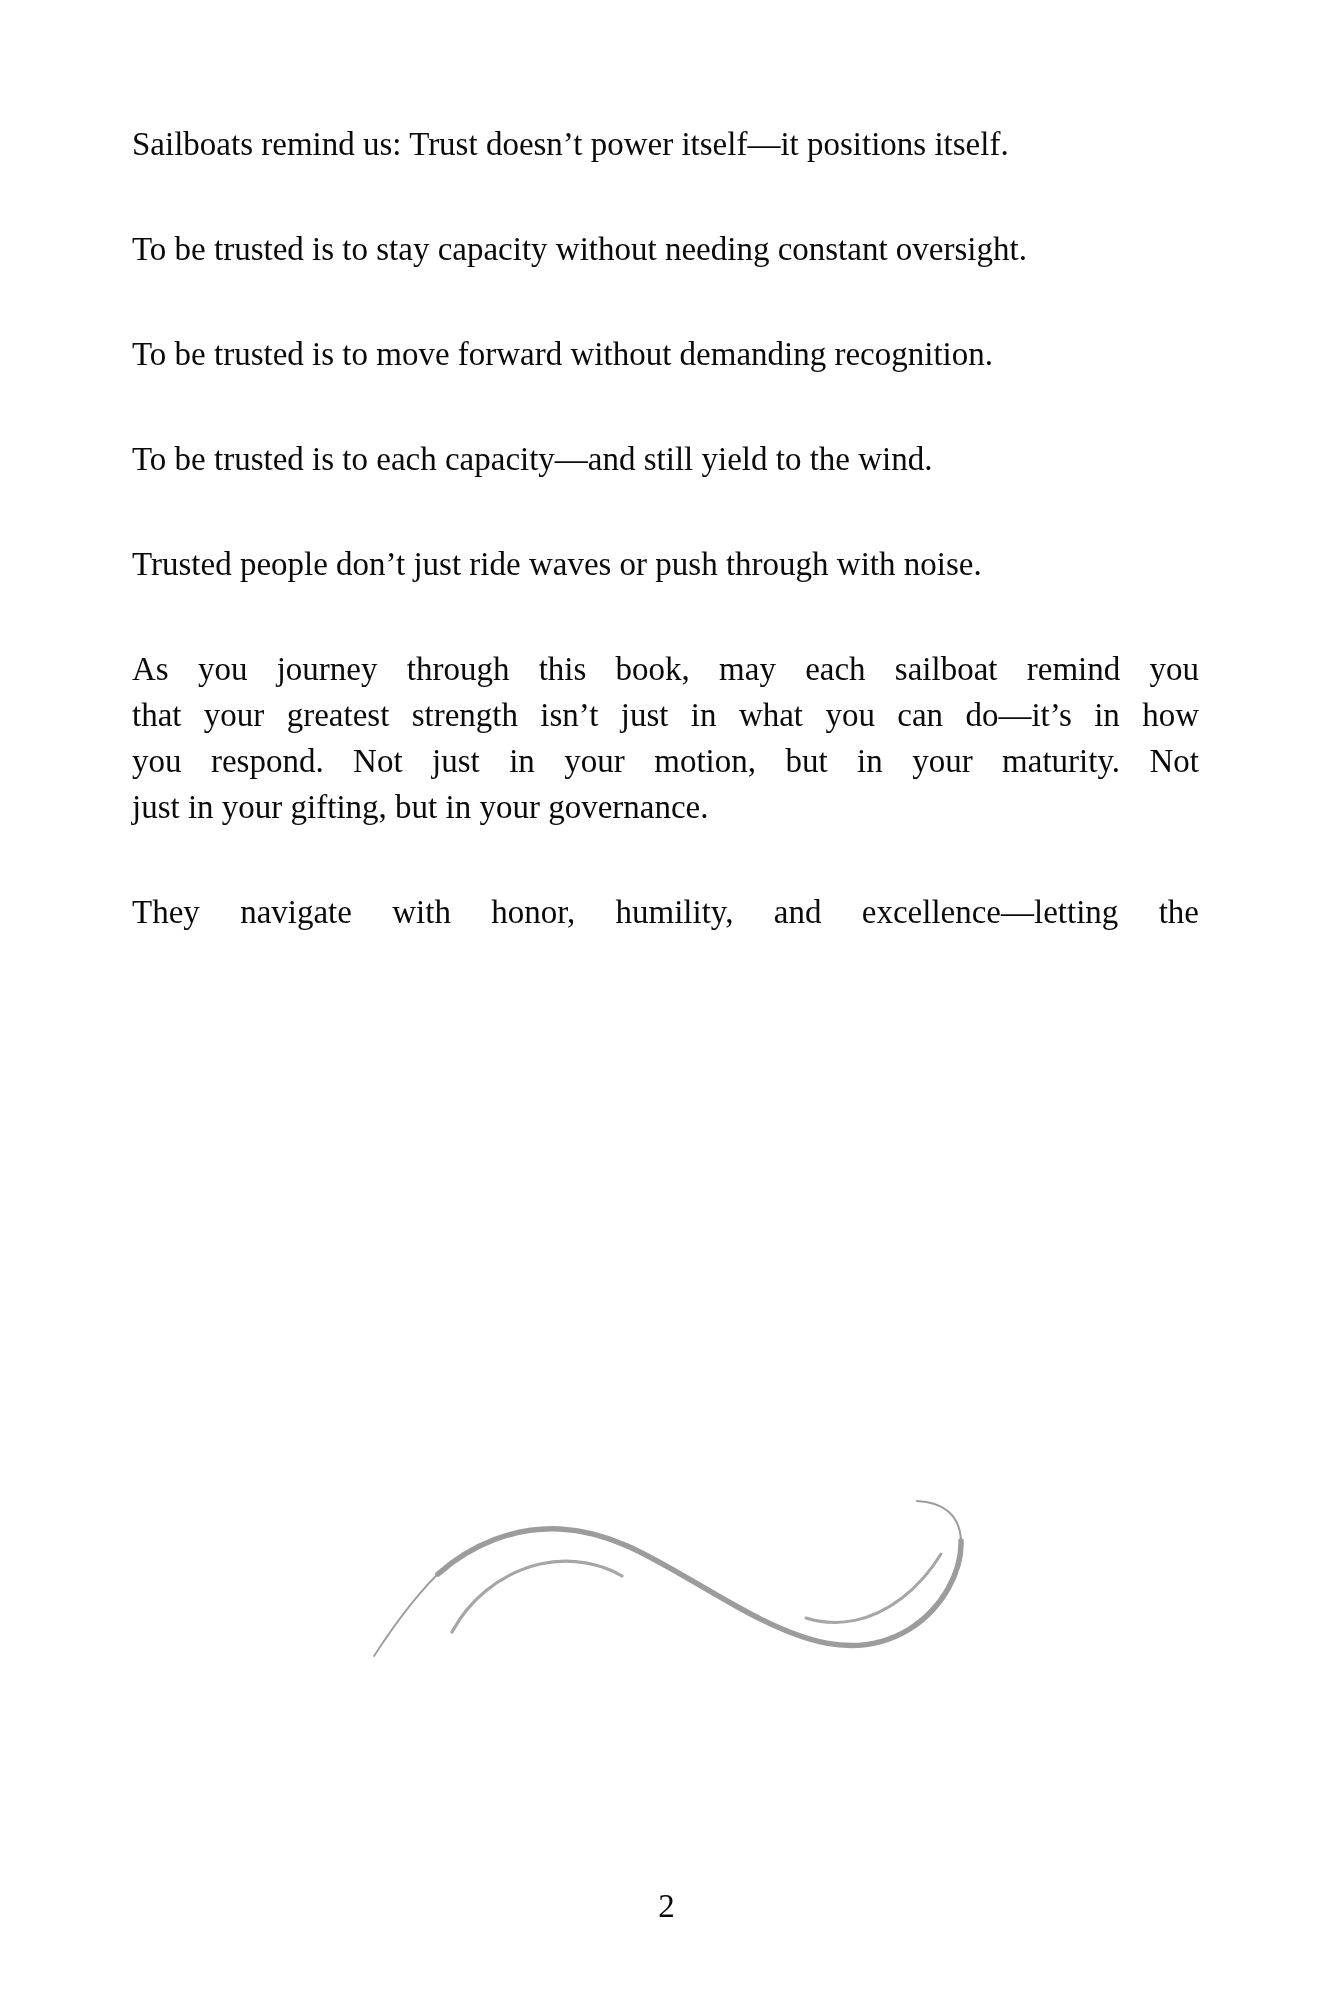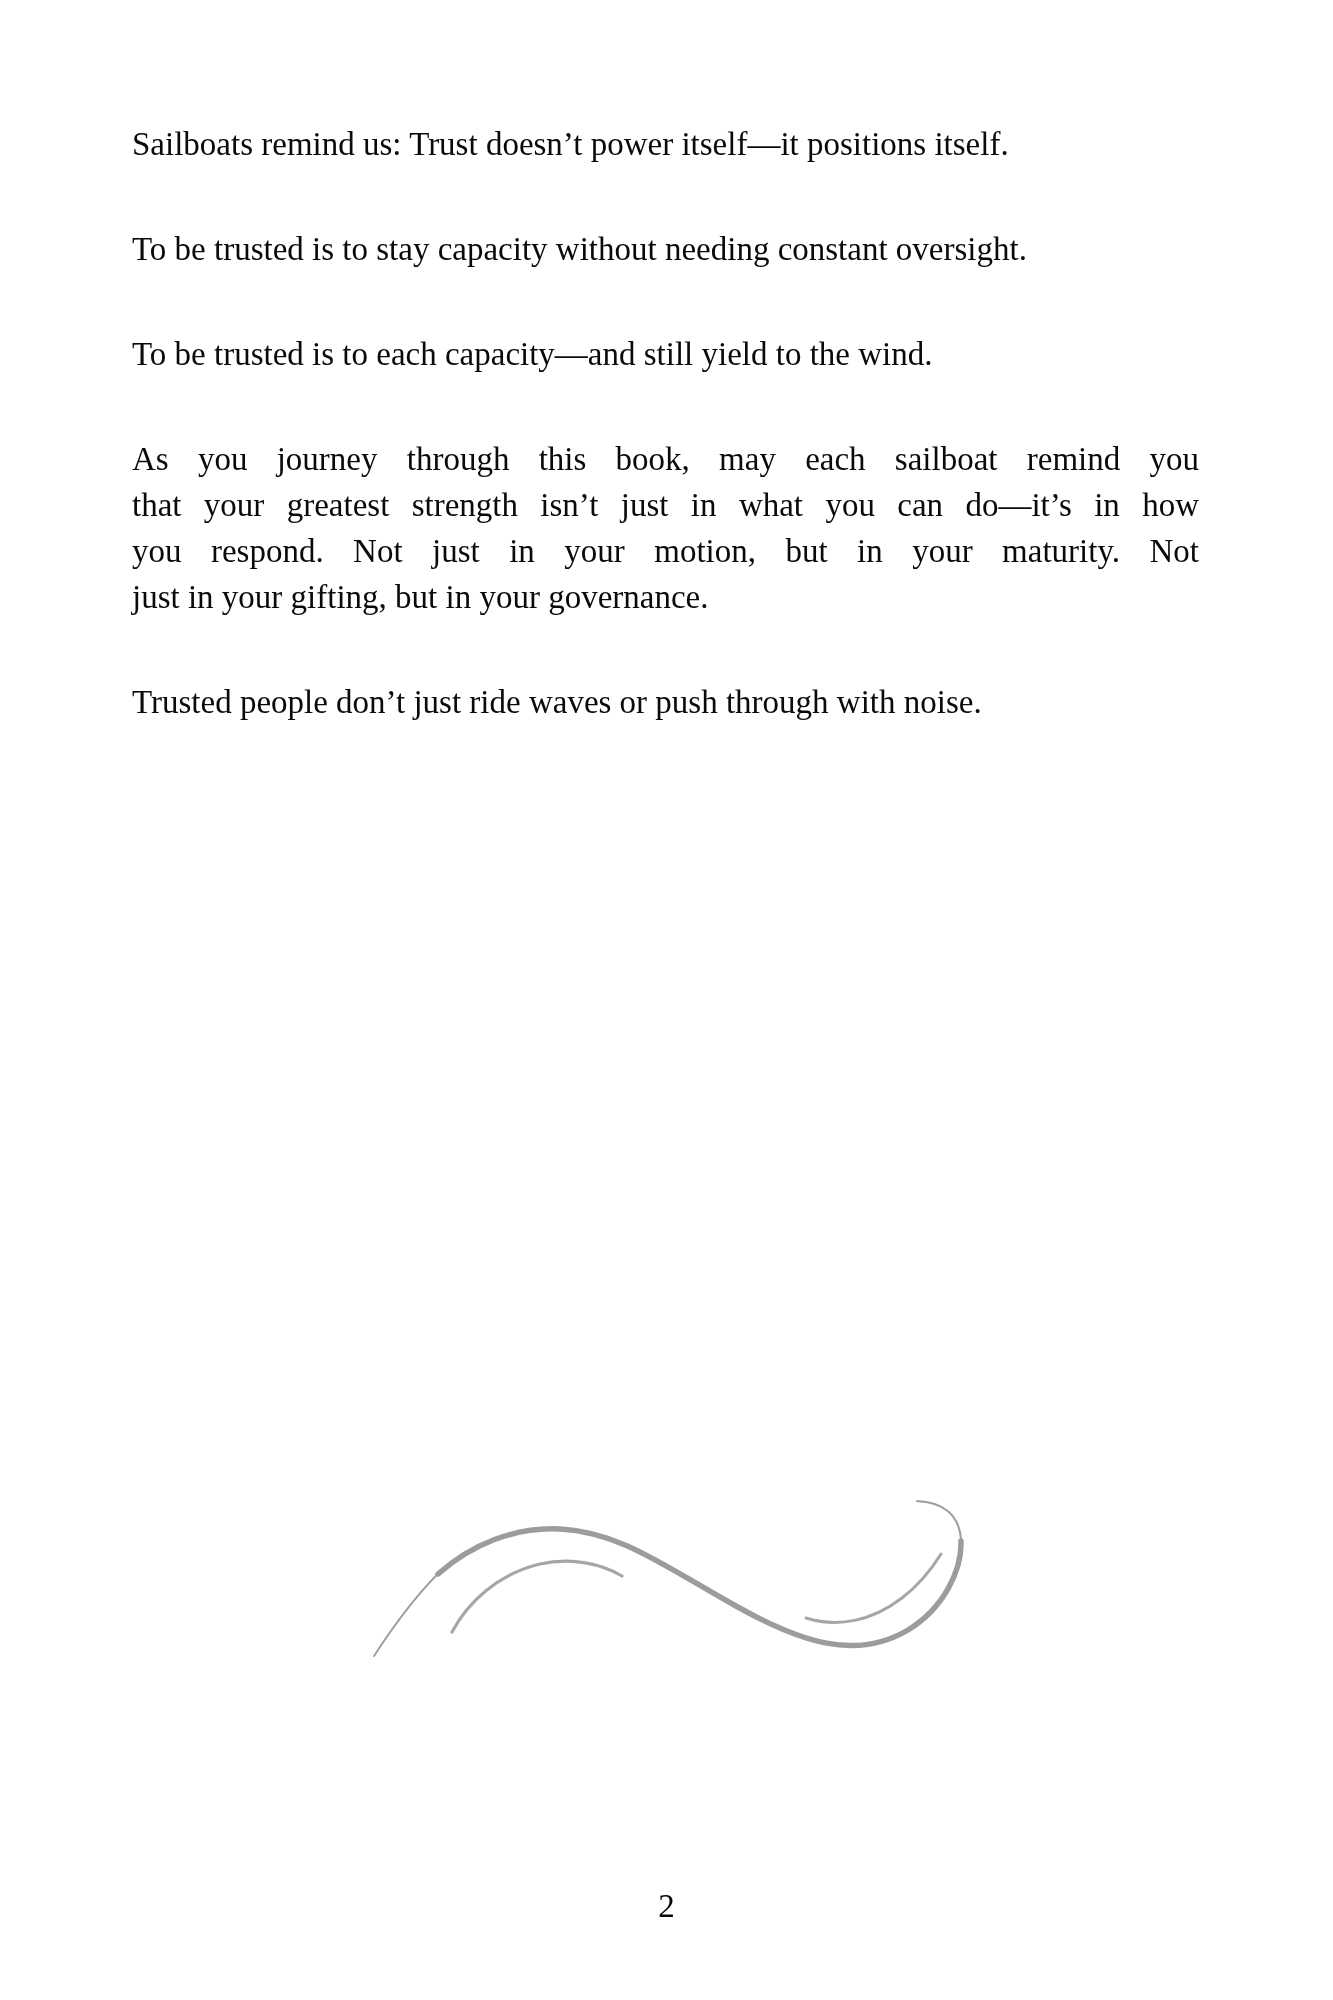--- a/index.html
+++ b/index.html
@@ -50,32 +50,36 @@
 <div class="page">
 
   <div class="text-block">
       <div class="paragraph">
         <div class="line">Sailboats remind us: Trust doesn’t power itself—it positions itself.</div>
       </div>
       <div class="paragraph">
         <div class="line">To be trusted is to stay capacity without needing constant oversight.</div>
       </div>
       <div class="paragraph">
+        <div class="line">To be trusted is to move forward without demanding recognition.</div>
+      </div>
+      <div class="paragraph">
         <div class="line">To be trusted is to each capacity—and still yield to the wind.</div>
+      </div>
+      <div class="paragraph">
+        <div class="line">Trusted people don’t just ride waves or push through with noise.</div>
       </div>
       <div class="paragraph">
         <div class="line justified">As you journey through this book, may each sailboat remind you</div>
         <div class="line justified">that your greatest strength isn’t just in what you can do—it’s in how</div>
         <div class="line justified">you respond. Not just in your motion, but in your maturity. Not</div>
         <div class="line">just in your gifting, but in your governance.</div>
       </div>
       <div class="paragraph">
-        <div class="line">Trusted people don’t just ride waves or push through with noise.</div>
-      </div>
-      <div class="paragraph">
+        <div class="line justified">They navigate with honor, humility, and excellence—letting the</div>
       </div>
     </div>
 
   <svg class="flourish" viewBox="355 1478 630 200" xmlns="http://www.w3.org/2000/svg" fill="none" stroke-linecap="round">
 
     <path d="M 374 1656 C 396 1622, 418 1592, 446 1566" stroke-width="1.8" stroke="#9c9c9c"></path>
 
     <path d="M 438 1574
              C 472 1544, 514 1527, 560 1529
              C 620 1532, 664 1566, 736 1606

